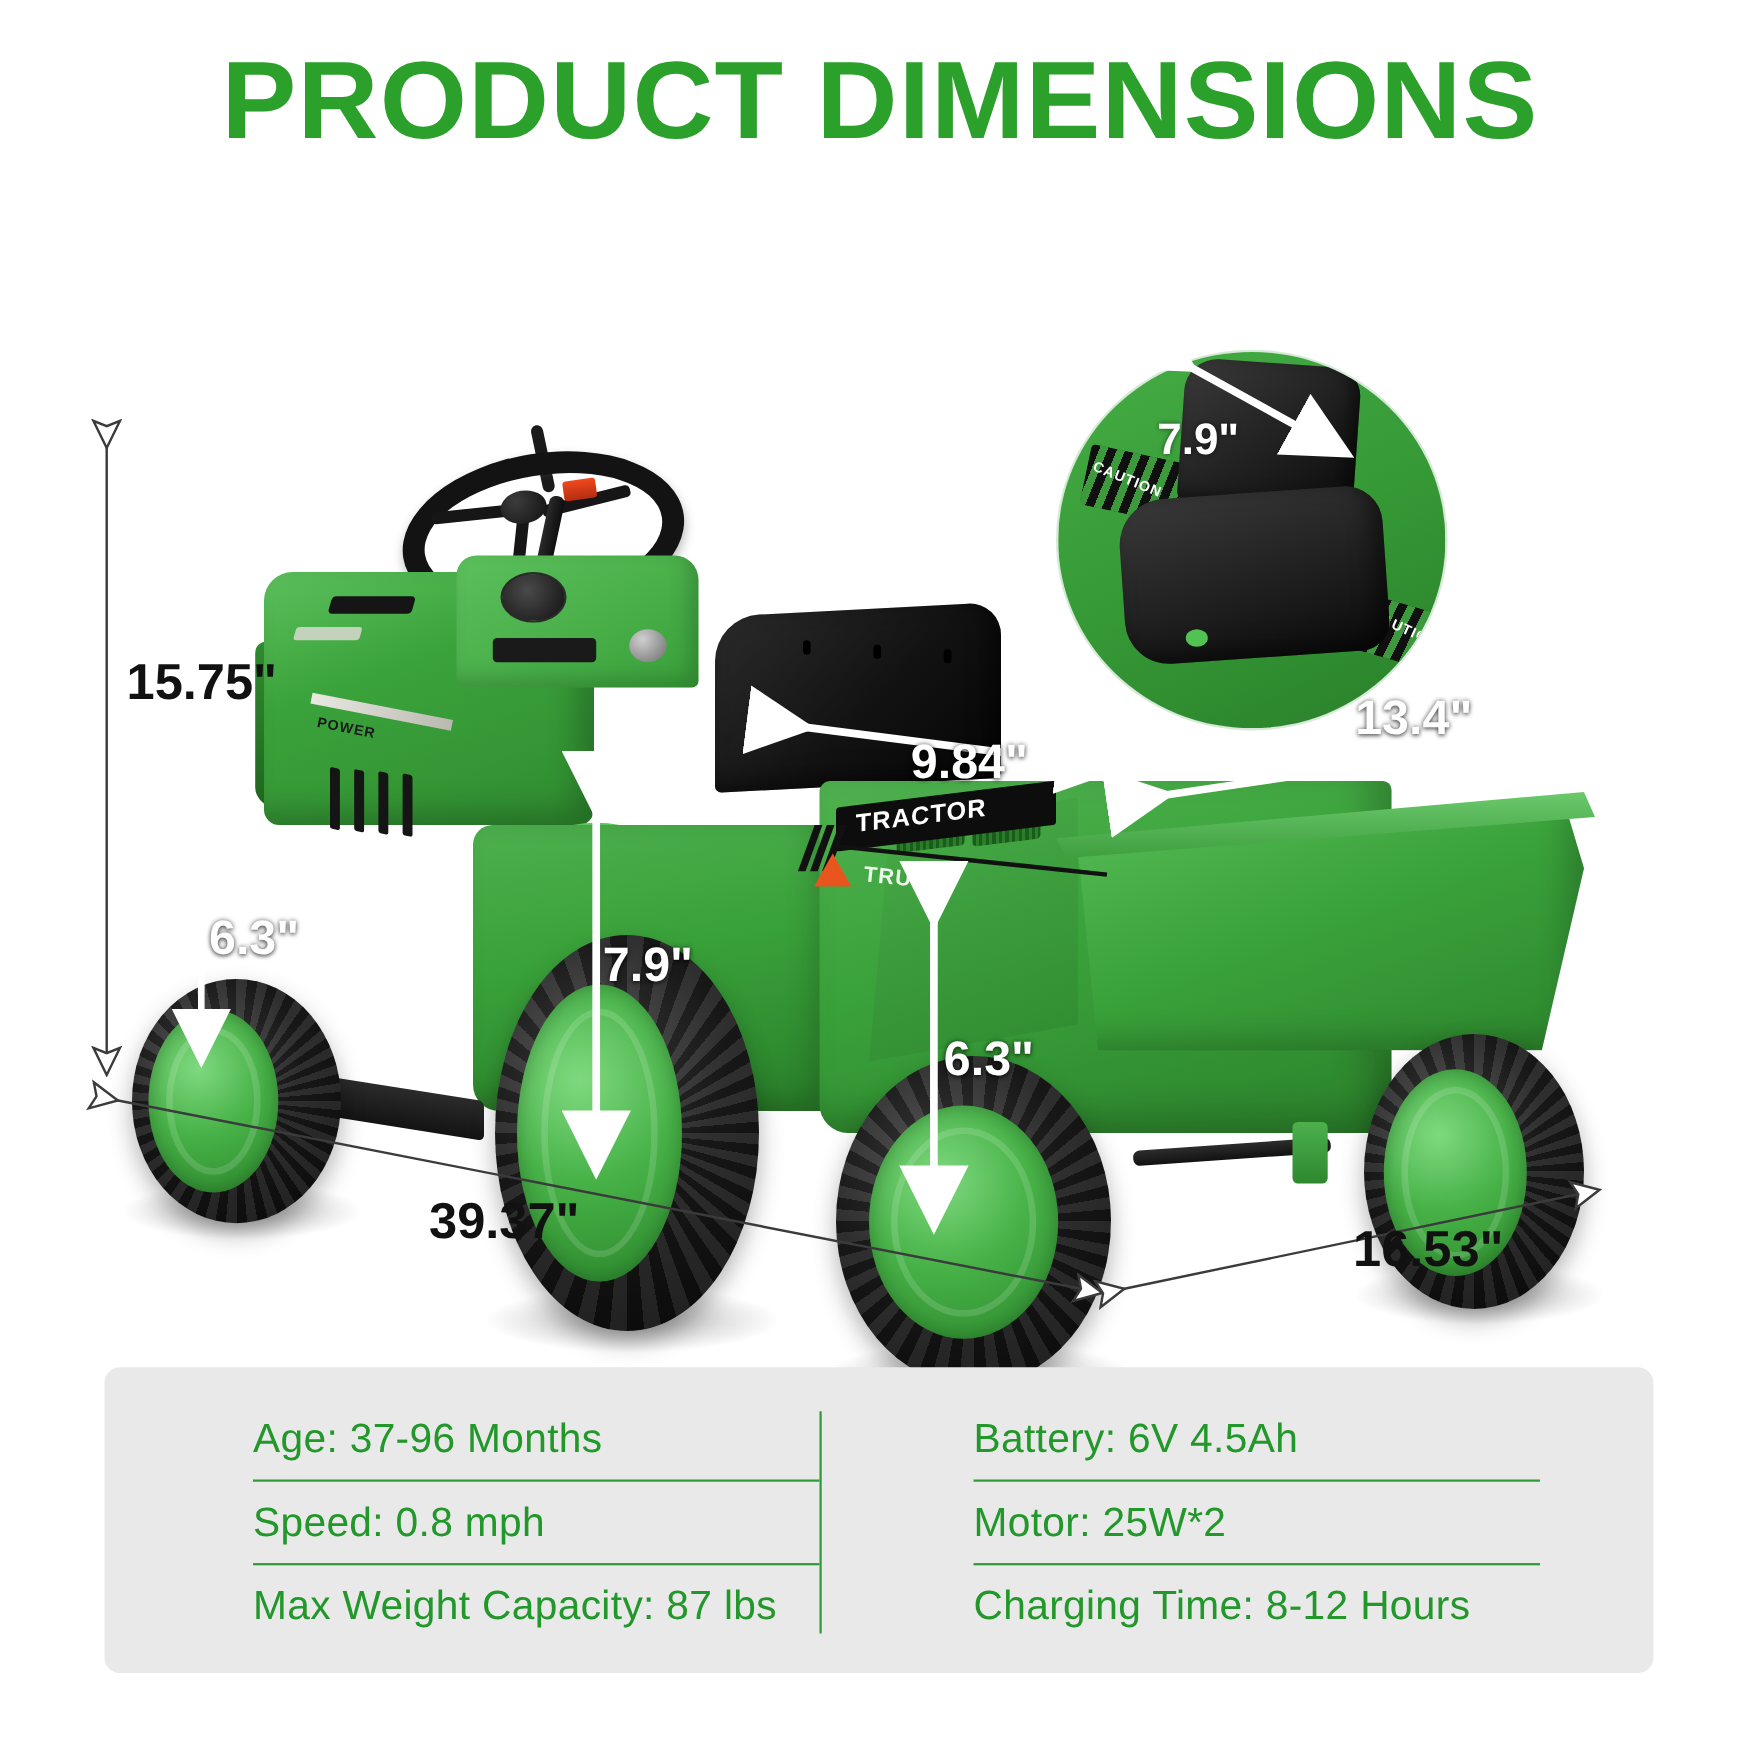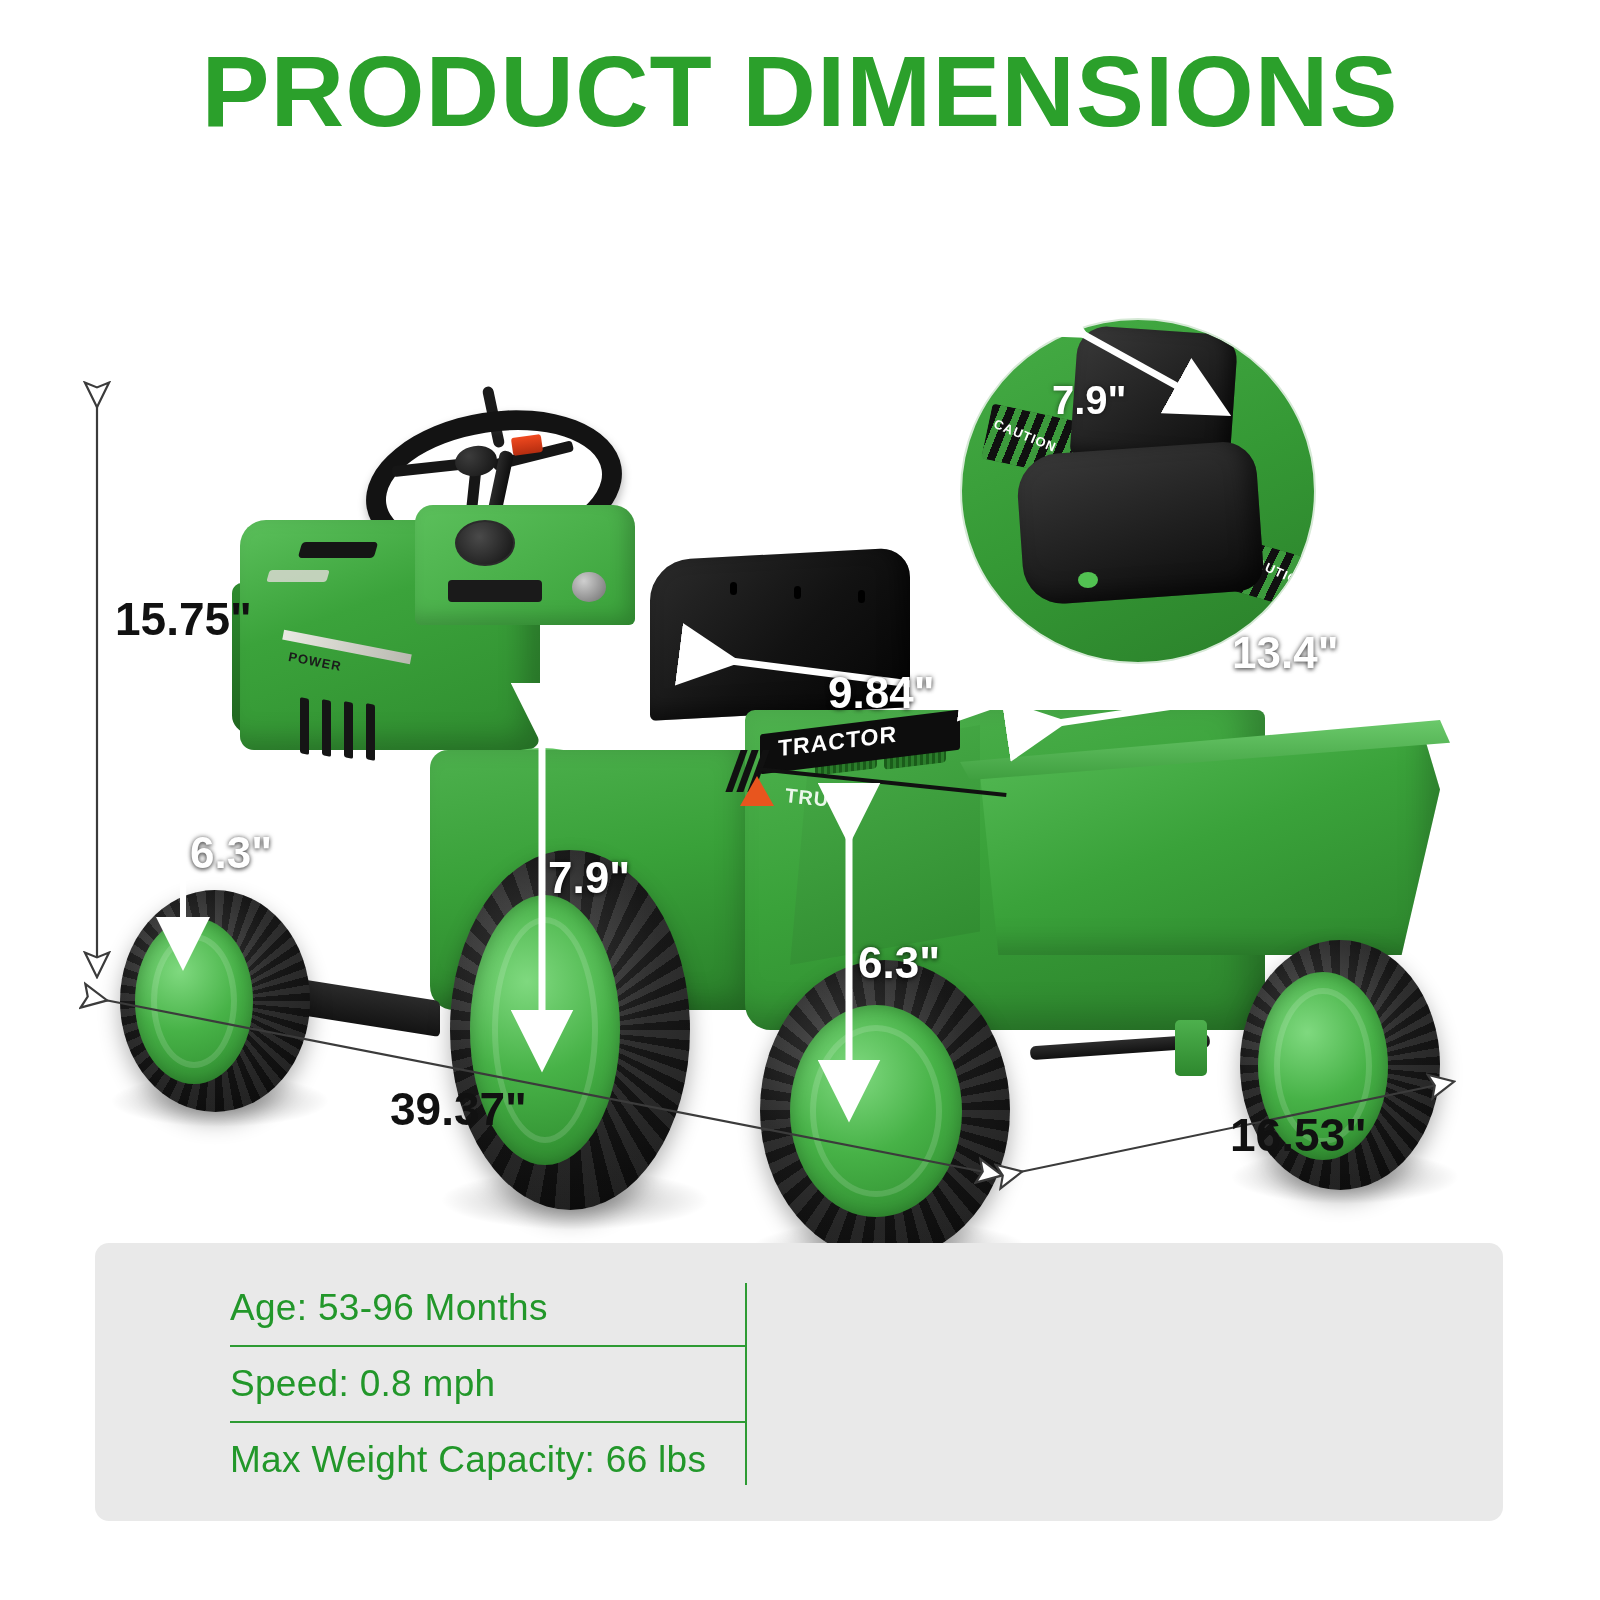--- a/index.html
+++ b/index.html
@@ -409,26 +409,39 @@
 <div class="dim-label dim-white" style="left:858px;top:938px;">6.3"</div>
 <div class="dim-label dim-white" style="left:828px;top:668px;">9.84"</div>
 <div class="dim-label dim-white" style="left:1232px;top:628px;">13.4"</div>
 <div class="dim-label dim-black" style="left:390px;top:1082px;">39.37"</div>
 <div class="dim-label dim-black" style="left:1230px;top:1108px;">16.53"</div>
 <div class="dim-label dim-white-sm" style="left:1052px;top:378px;">7.9"</div>
 
 <div id="spec-panel">
   <div class="spec-col" id="col-left">
     <div class="spec-row">
-      <span class="spec-text">Age: 53-96 Months</span>
+      <span class="spec-text">Age: 37-96 Months</span>
     </div>
     <div class="spec-rule"></div>
     <div class="spec-row">
       <span class="spec-text">Speed: 0.8 mph</span>
     </div>
     <div class="spec-rule"></div>
     <div class="spec-row">
-      <span class="spec-text">Max Weight Capacity:  66 lbs</span>
+      <span class="spec-text">Max Weight Capacity:  87 lbs</span>
     </div>
   </div>
 
+  <div class="spec-col" id="col-right">
+    <div class="spec-row">
+      <span class="spec-text">Battery: 6V 4.5Ah</span>
+    </div>
+    <div class="spec-rule"></div>
+    <div class="spec-row">
+      <span class="spec-text">Motor: 25W*2</span>
+    </div>
+    <div class="spec-rule"></div>
+    <div class="spec-row">
+      <span class="spec-text">Charging Time: 8-12 Hours</span>
+    </div>
+  </div>
 </div>
 <div id="col-divider"></div>
 
 </body></html>

